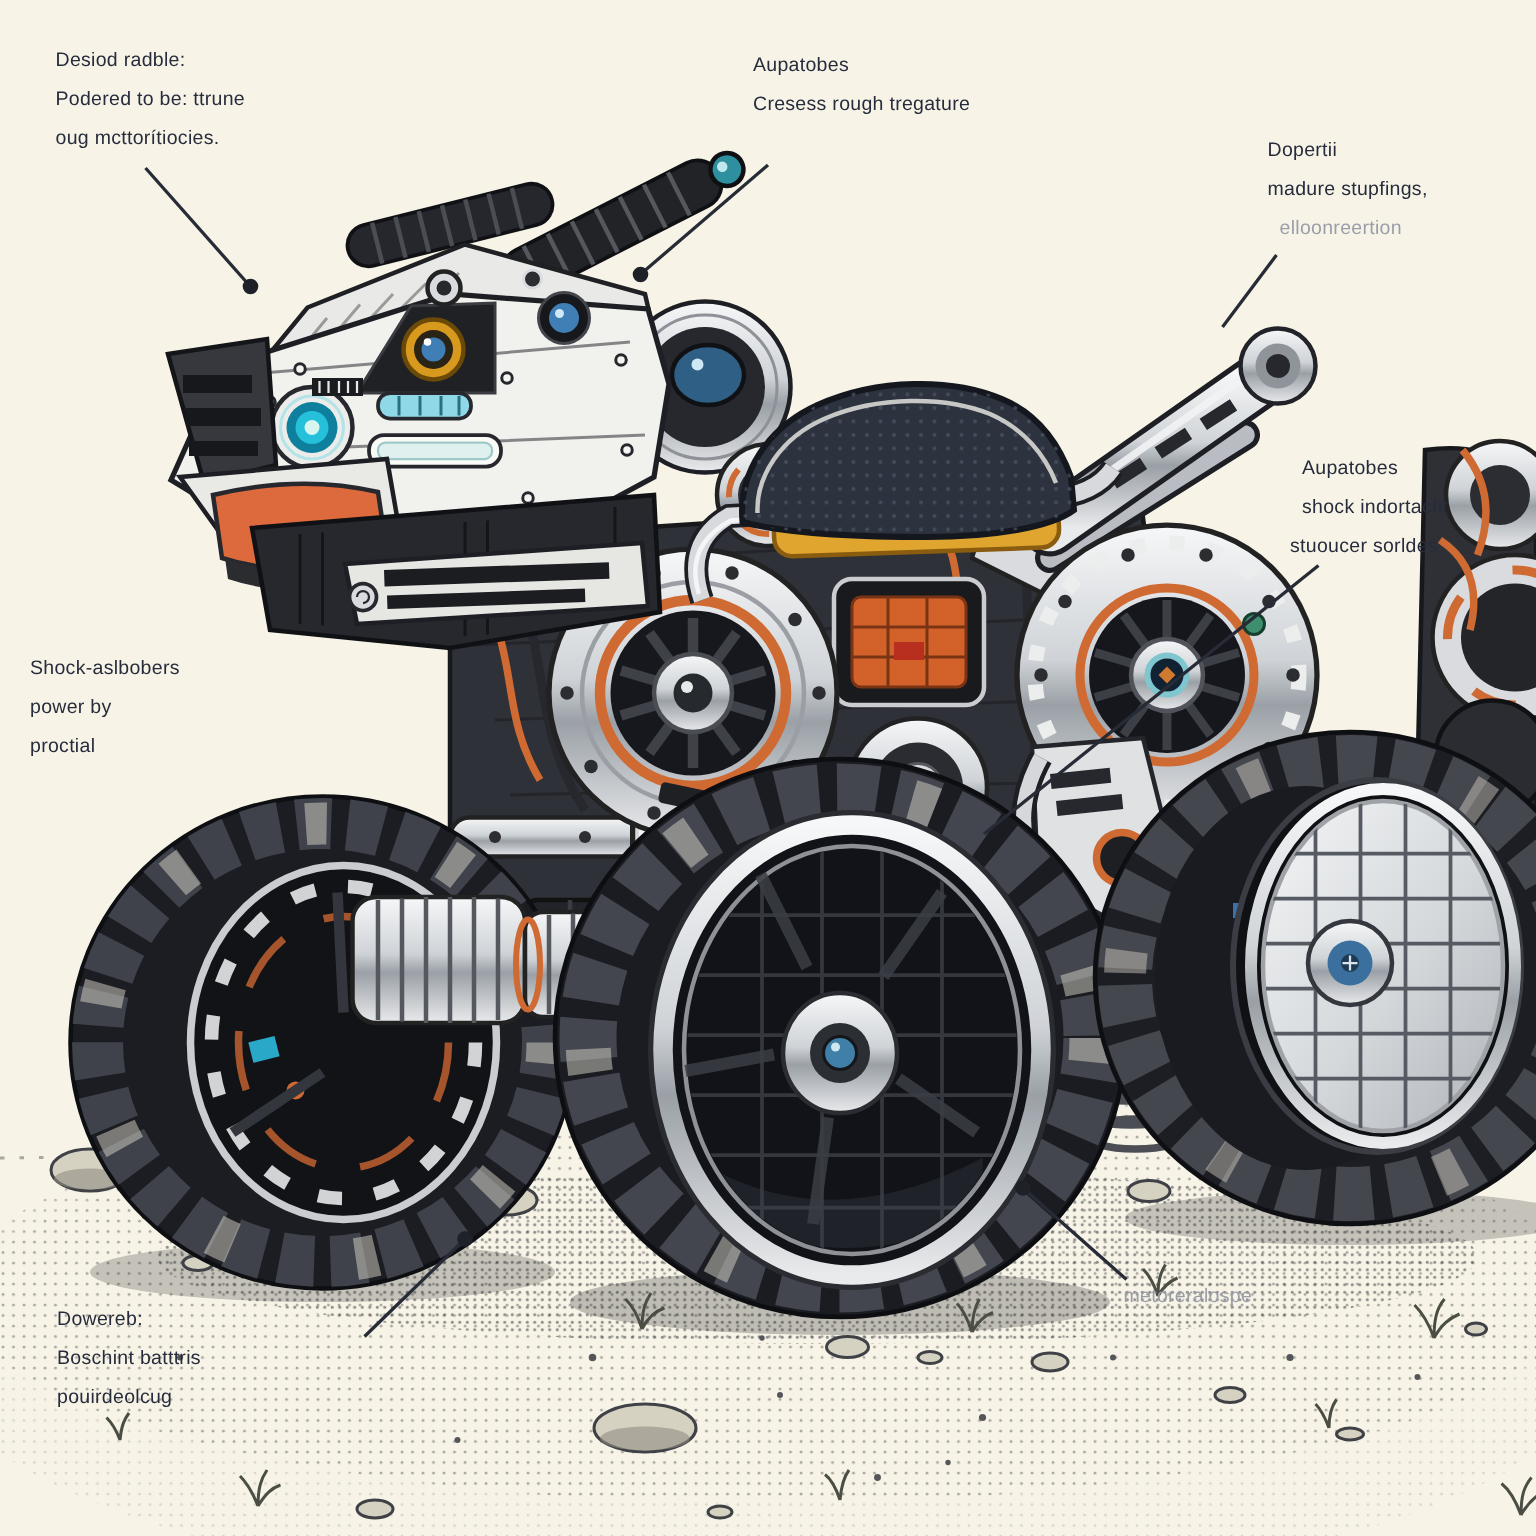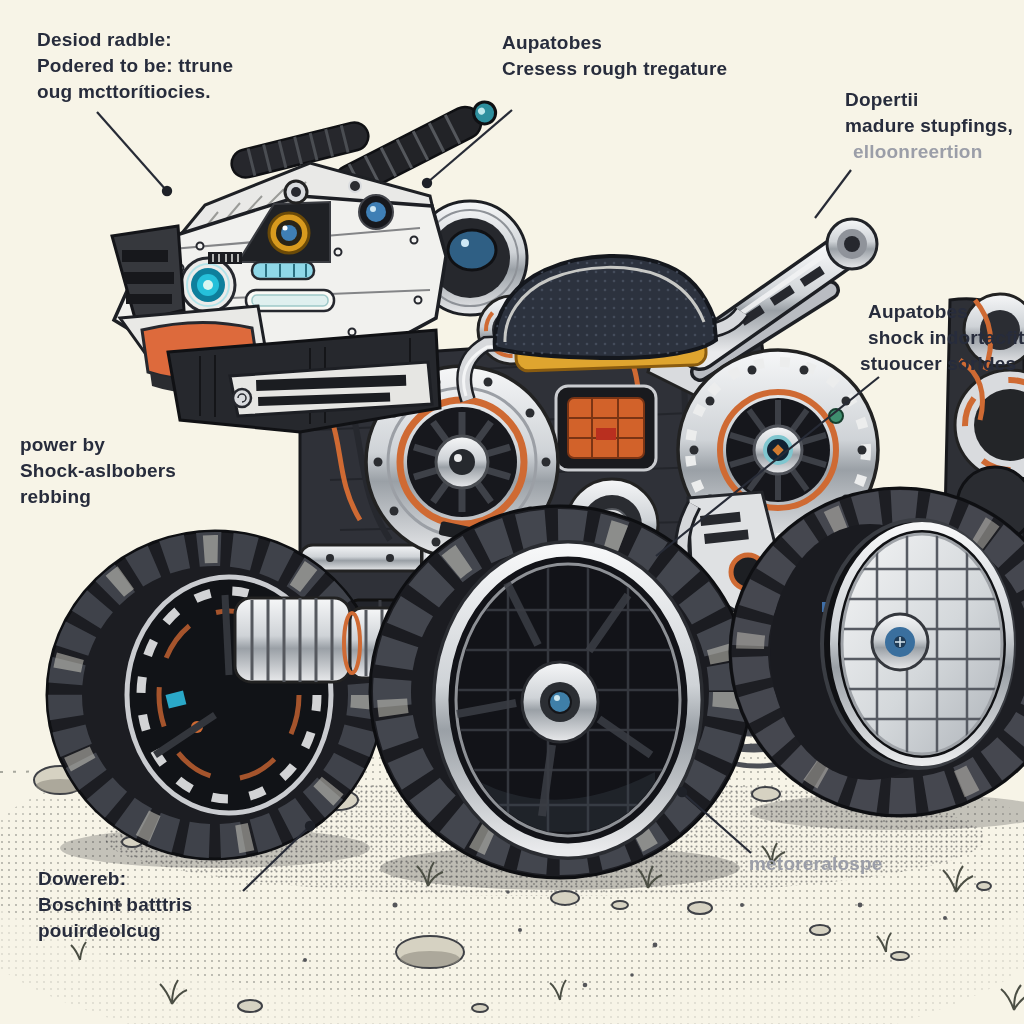--- a/index.html
+++ b/index.html
@@ -1,20 +1,20 @@
 <!DOCTYPE html>
 <html><head>
 <meta charset="utf-8">
 <style>
   html,body{margin:0;padding:0;background:#f7f4e7;}
   .stage{position:relative;width:1024px;height:1024px;overflow:hidden;
          font-family:"Liberation Sans",sans-serif;background:#f7f4e7;}
   .stage svg{position:absolute;left:0;top:0;}
-  .ann{position:absolute;z-index:5;color:#272c3c;font-size:19px;line-height:26px;
-       font-weight:700;letter-spacing:.2px;white-space:nowrap;}
+  .ann{position:absolute;z-index:5;color:#272c3c;font-size:13px;line-height:26px;
+       font-weight:400;letter-spacing:.2px;white-space:nowrap;}
   .ann .ln{display:block;}
   .ann .muted{color:#9b9ea8;}
   .ann .indent{padding-left:8px;}
 </style>
 </head>
 <body>
 
 <div class="stage">
 
 <svg viewBox="0 0 1024 1024" width="1024" height="1024">
@@ -485,23 +485,23 @@
   <span class="ln muted indent">elloonreertion</span>
 </div>
 
 <div class="ann" style="left:860px;top:299px">
   <span class="ln indent">Aupatobes</span>
   <span class="ln indent">shock indortacfit</span>
   <span class="ln">stuoucer sorldes</span>
 </div>
 
 <div class="ann" style="left:20px;top:432px">
+  <span class="ln">Shock-aslbobers</span>
   <span class="ln">power by</span>
-  <span class="ln">Shock-aslbobers</span>
-  <span class="ln">rebbing</span>
+  <span class="ln">proctial</span>
 </div>
 
 <div class="ann" style="left:38px;top:866px">
   <span class="ln">Dowereb:</span>
   <span class="ln">Boschint batttris</span>
   <span class="ln">pouirdeolcug</span>
 </div>
 
 <div class="ann" style="left:749px;top:851px">
   <span class="ln muted">metoreralospe</span>

